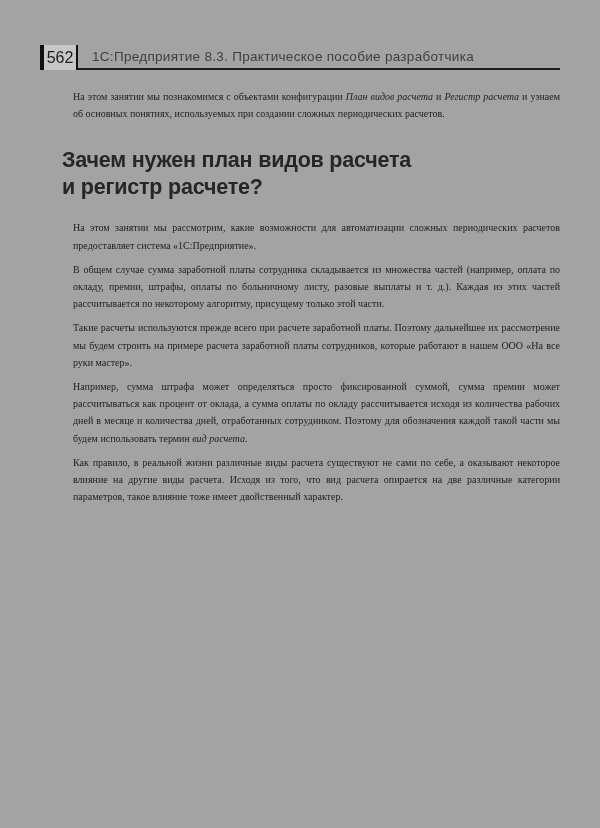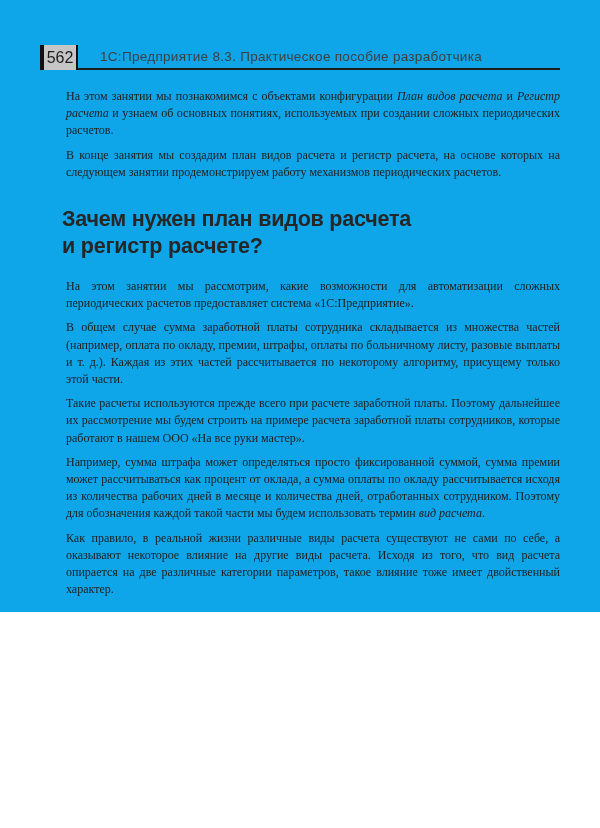--- a/index.html
+++ b/index.html
@@ -6,22 +6,22 @@
     --box-fill: #c6c6c6;
     --rule: #1c1c1c;
     --body-text: #212121;
     --heading-text: #262626;
     --title-text: #3f3f3f;
   }
   * { box-sizing: border-box; }
   html, body { margin: 0; padding: 0; background: #ffffff; }
   .page {
     width: 600px;
-    height: 612px;
-    background: #0ea5e9;
+    height: 828px;
+    background: #a3a3a3;
     position: relative;
     overflow: hidden;
     font-family: "Liberation Serif", serif;
   }
   .page-header {
     display: flex;
     align-items: stretch;
     margin: 45px 40px 0 40px;
     height: 25px;
   }
@@ -40,30 +40,30 @@
   }
   .running-title {
     flex: 1;
     border-bottom: 2px solid var(--rule);
     font-family: "Liberation Sans", sans-serif;
     font-size: 13.5px;
     letter-spacing: 0.3px;
     color: var(--title-text);
     display: flex;
     align-items: center;
-    padding-left: 22px;
+    padding-left: 14px;
   }
   .content {
     margin: 18px 40px 0 62px;
   }
   .content p {
-    font-size: 12px;
+    font-size: 10px;
     line-height: 17.2px;
     text-align: justify;
-    margin: 0 0 7px 4px;
+    margin: 0 0 7px 11px;
     color: var(--body-text);
   }
   .content p em { font-style: italic; }
   h1.section-heading {
     font-family: "Liberation Sans", sans-serif;
     font-weight: 700;
     font-size: 21.5px;
     line-height: 27px;
     letter-spacing: -0.2px;
     color: var(--heading-text);
@@ -78,21 +78,20 @@
   <header class="page-header">
     <div class="page-num-box">
       <span>562</span>
     </div>
     <div class="running-title">1С:Предприятие 8.3. Практическое пособие разработчика</div>
   </header>
 
   <main class="content">
 
     <p><span>На этом занятии мы познакомимся с объектами конфигурации </span><em>План видов расчета</em><span> и </span><em>Регистр расчета</em><span> и узнаем об основных понятиях, используемых при создании сложных периодических расчетов.</span></p>
-    <p><span>В конце занятия мы создадим план видов расчета и регистр расчета, на основе которых на следующем занятии продемонстрируем работу механизмов периодических расчетов.</span></p>
 
     <h1 class="section-heading">
       <span>Зачем нужен план видов расчета</span><br>
       <span>и регистр расчете?</span>
     </h1>
 
     <p><span>На этом занятии мы рассмотрим, какие возможности для автоматизации сложных периодических расчетов предоставляет система «1С:Предприятие».</span></p>
     <p><span>В общем случае сумма заработной платы сотрудника складывается из множества частей (например, оплата по окладу, премии, штрафы, оплаты по больничному листу, разовые выплаты и т. д.). Каждая из этих частей рассчитывается по некоторому алгоритму, присущему только этой части.</span></p>
     <p><span>Такие расчеты используются прежде всего при расчете заработной платы. Поэтому дальнейшее их рассмотрение мы будем строить на примере расчета заработной платы сотрудников, которые работают в нашем ООО «На все руки мастер».</span></p>
     <p><span>Например, сумма штрафа может определяться просто фиксированной суммой, сумма премии может рассчитываться как процент от оклада, а сумма оплаты по окладу рассчитывается исходя из количества рабочих дней в месяце и количества дней, отработанных сотрудником. Поэтому для обозначения каждой такой части мы будем использовать термин </span><em>вид расчета</em><span>.</span></p>

